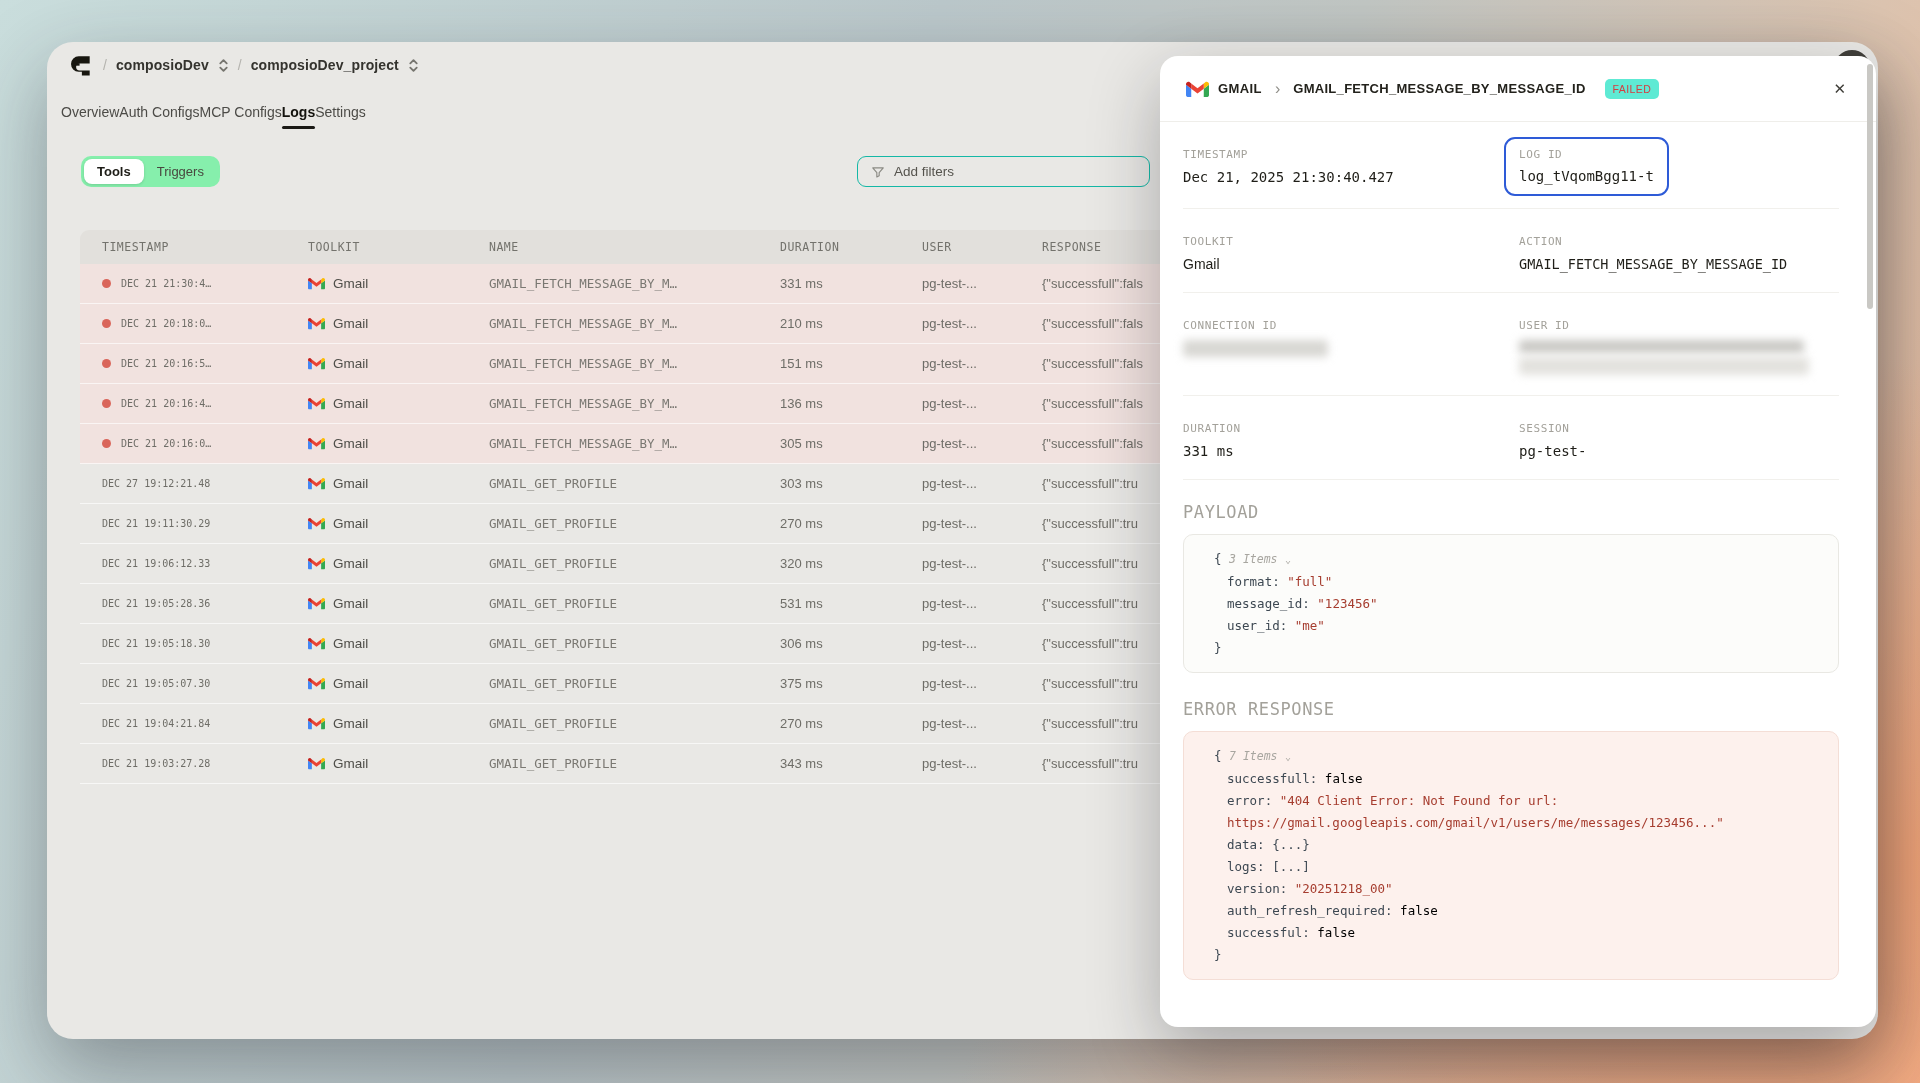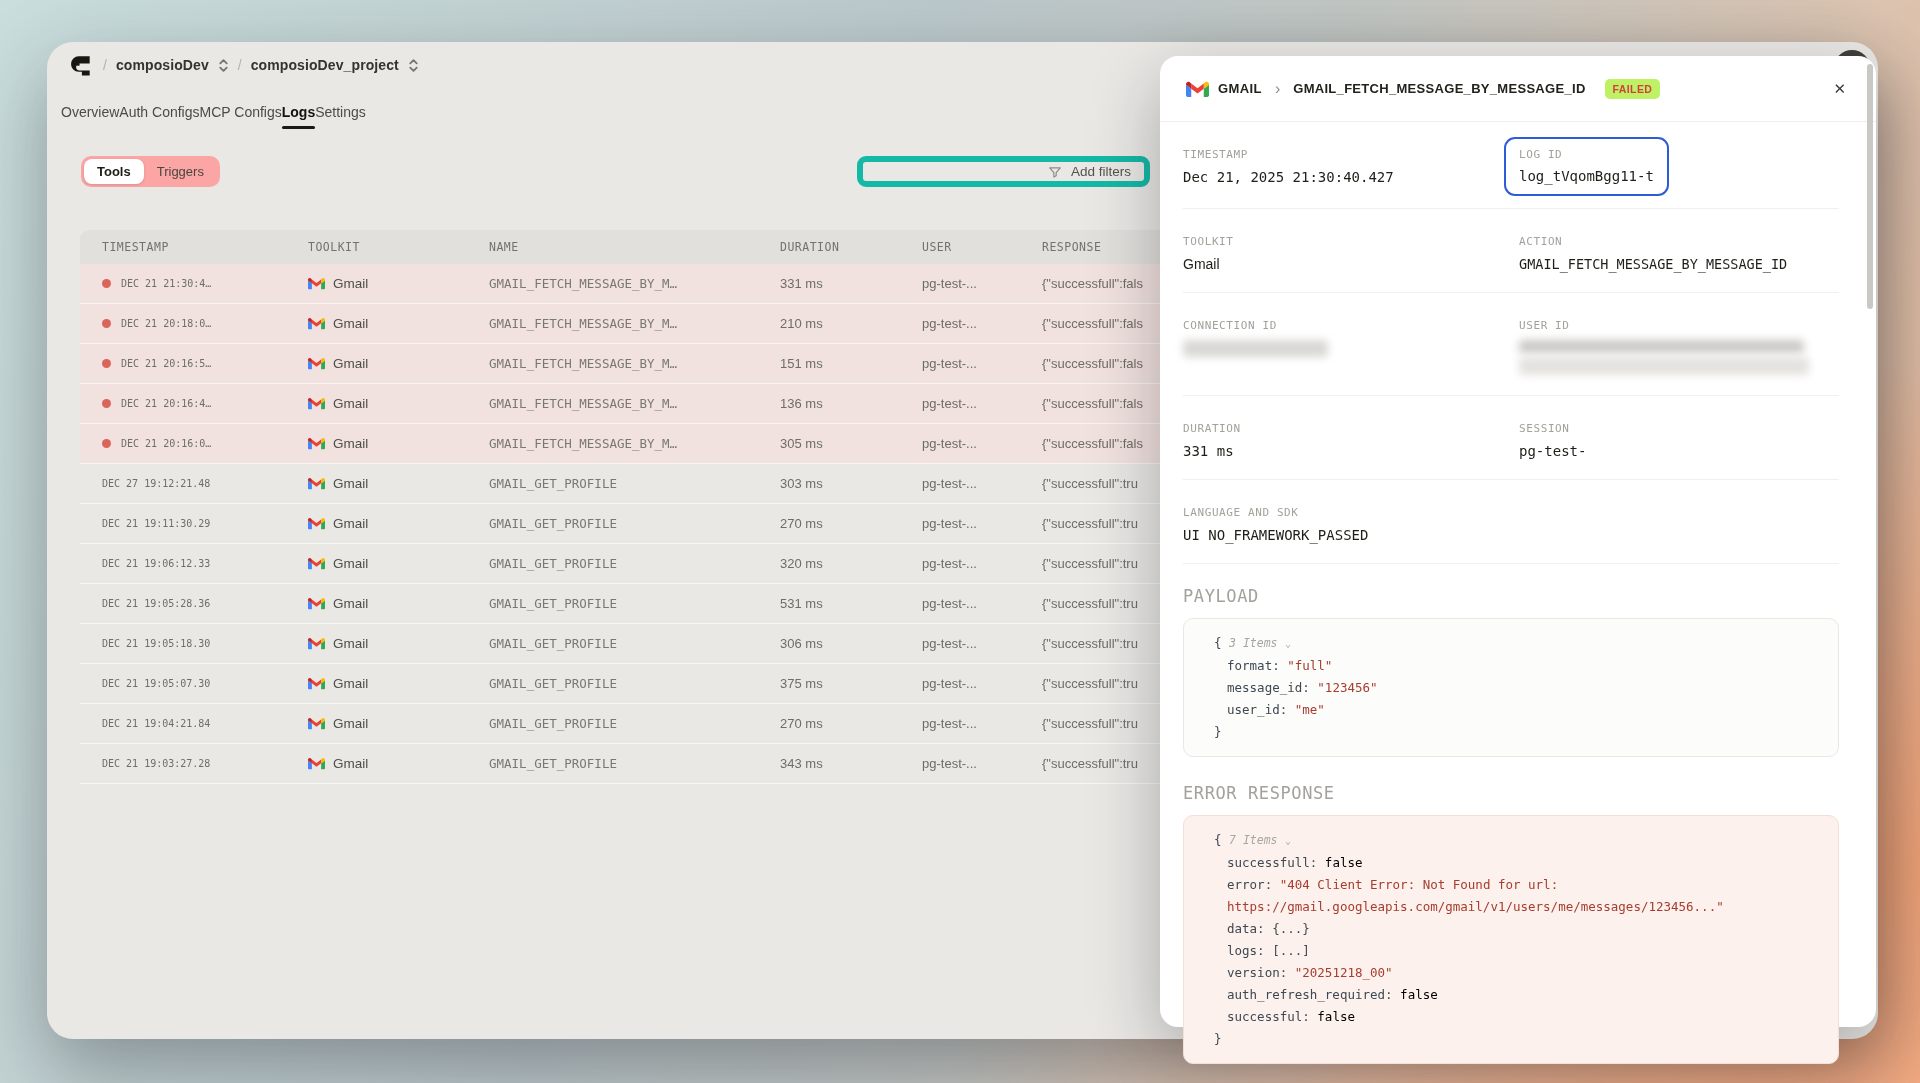--- a/index.html
+++ b/index.html
@@ -22,47 +22,47 @@
     box-shadow:0 30px 80px rgba(35,35,42,.38);
   }
   .win-header{ position:absolute; top:8px; left:22px; height:30px; display:flex; align-items:center; gap:9px; }
   .crumb-sep{ color:#b4b3ae; font-size:14px; }
   .crumb{ font-size:14px; font-weight:700; color:#34332e; letter-spacing:.1px; }
   .updown{ display:flex; align-items:center; }
   .tabs{ position:absolute; top:61px; left:14px; display:flex; }
   .tab{ font-size:14px; line-height:18px; color:#4c4b47; position:relative; cursor:default; }
   .tab.active{ color:#14130e; font-weight:700; }
   .tab.active::after{ content:""; position:absolute; left:0; right:0; bottom:-8px; height:3px; border-radius:2px; background:#1b1a16; }
-  .seg{ position:absolute; top:114px; left:34px; display:flex; background:#fca5a5; border-radius:10px; padding:3px; }
+  .seg{ position:absolute; top:114px; left:34px; display:flex; background:#86efac; border-radius:10px; padding:3px; }
   .seg-btn{ font-size:13px; color:#48473f; padding:5px 13px; border-radius:8px; }
   .seg-btn.active{ background:#ffffff; color:#1c1b15; font-weight:700; box-shadow:0 1px 3px rgba(0,0,0,.14); }
   .add-filters{ position:absolute; top:114px; left:810px; width:293px; height:31px;
-    display:flex; align-items:center; gap:9px; border:6px solid #14b8a6; border-radius:9px;
-    padding:0 13px; color:#55534d; font-size:13.5px;justify-content:flex-end; }
+    display:flex; align-items:center; gap:9px; border:1px solid #14b8a6; border-radius:9px;
+    padding:0 13px; color:#55534d; font-size:13.5px; }
   .avatar{ position:absolute; top:8px; right:8px; width:36px; height:36px; border-radius:50%; background:#413f3a; }
   
   .table{ position:absolute; left:33px; top:188px; width:1770px; overflow:hidden; }
   .thead, .trow{ display:grid; grid-template-columns:206px 181px 291px 142px 120px 1fr; align-items:center; padding-left:22px; }
   .thead{ height:34px; background:#e2e0dc; border-radius:9px 9px 0 0;
     font-family:var(--mono); font-size:11.5px; letter-spacing:.5px; color:#73726c; }
   .trow{ height:40px; border-bottom:1px solid rgba(255,255,255,.65); }
   .trow.failed{ background:#f1e2df; }
   .cell-ts{ display:flex; align-items:center; font-family:var(--mono); font-size:10px; color:#6e6d67; }
   .dot{ width:9px; height:9px; border-radius:50%; background:#d9655a; margin-right:10px; flex:0 0 auto; }
   .cell-tk{ display:flex; align-items:center; gap:8px; font-size:13.5px; color:#4f4e49; }
   .cell-nm{ font-family:var(--mono); font-size:12.5px; color:#7a7872; }
   .cell-du,.cell-us,.cell-rs{ font-size:13px; color:#6e6d67; white-space:nowrap; }
   
   .panel{ position:absolute; left:1160px; top:56px; width:716px; height:971px;
     background:#ffffff; border-radius:18px; box-shadow:0 24px 70px rgba(20,20,25,.30); }
   .p-head{ display:flex; align-items:center; gap:9px; height:66px; padding:0 26px; border-bottom:1px solid #efeeea; }
   .p-toolkit{ font-size:13px; font-weight:700; color:#23221c; letter-spacing:.4px; }
   .p-chevron{ color:#908f89; font-size:16px; margin:0 4px; }
   .p-action{ font-size:13px; font-weight:700; color:#23221c; letter-spacing:.3px; }
-  .badge-failed{ background:#bef264; color:#d43d41; font-size:10.5px; font-weight:700; letter-spacing:.4px;
+  .badge-failed{ background:#5eead4; color:#d43d41; font-size:10.5px; font-weight:400; letter-spacing:.4px;
     border-radius:5px; padding:4px 8px; margin-left:10px; }
   .p-close{ margin-left:auto; color:#3e3d37; font-size:15px; line-height:1; padding:4px; cursor:default; }
   .p-scrollbar{ position:absolute; top:8px; right:3px; width:6px; height:245px; border-radius:3px; background:#c9c8c4; }
   .p-body{ padding:0 37px 0 23px; }
   .f-row{ display:grid; grid-template-columns:336px 1fr; padding:26px 0 20px; border-bottom:1px solid #f1f0ec; }
   .f-label{ font-family:var(--mono); font-size:11px; letter-spacing:.6px; color:#a3a19a; margin-bottom:8px; }
   .f-value{ font-family:var(--mono); font-size:14px; color:#1f1e18; }
   .f-value.sans{ font-family:var(--sans); }
   .focus-box{ display:inline-block; border:2px solid #2e5bd7; border-radius:11px; padding:9px 13px 10px; margin:-11px 0 -8px -15px; }
   .focus-box .f-label{ margin-bottom:7px; }
@@ -420,26 +420,20 @@
         <div>
           <div class="f-label">DURATION</div>
           <div class="f-value">331 ms</div>
         </div>
         <div>
           <div class="f-label">SESSION</div>
           <div class="f-value">pg-test-</div>
         </div>
       </div>
 
-      <div class="f-row" style="grid-template-columns:1fr;">
-        <div>
-          <div class="f-label">LANGUAGE AND SDK</div>
-          <div class="f-value">UI NO_FRAMEWORK_PASSED</div>
-        </div>
-      </div>
 
       <div class="section">
         <div class="s-label">PAYLOAD</div>
         <div class="code-box" id="payload-box">
             <div class="cl brace"><span class="pu">{ </span><span class="items-note">3 Items</span> <span class="caret">⌄</span></div>
             <div class="cl"><span class="k">format</span><span class="pu">: </span><span class="s">"full"</span></div>
             <div class="cl"><span class="k">message_id</span><span class="pu">: </span><span class="s">"123456"</span></div>
             <div class="cl"><span class="k">user_id</span><span class="pu">: </span><span class="s">"me"</span></div>
             <div class="cl brace"><span class="pu">}</span></div>
           </div>

